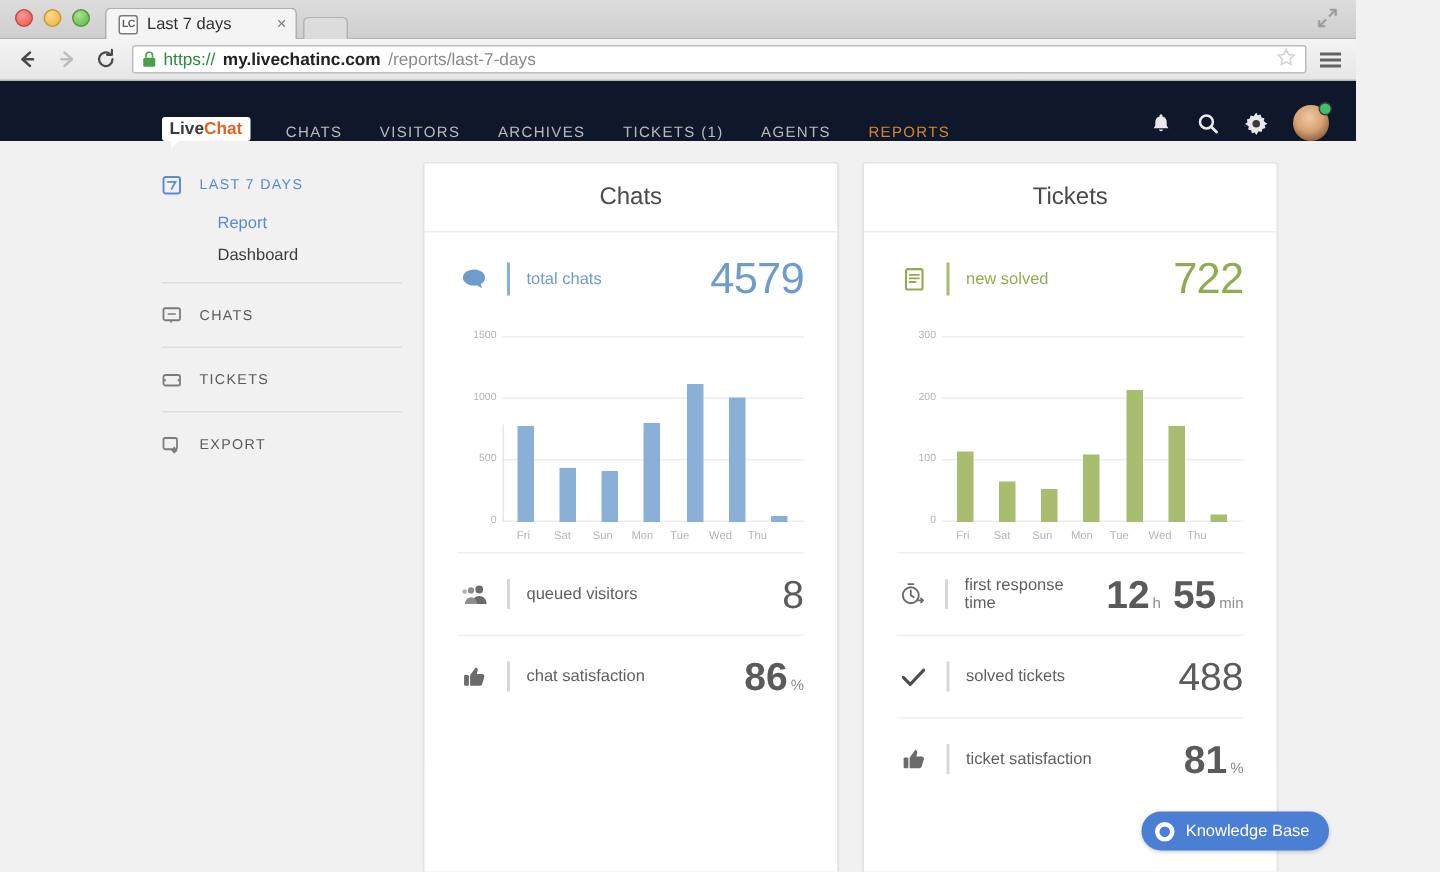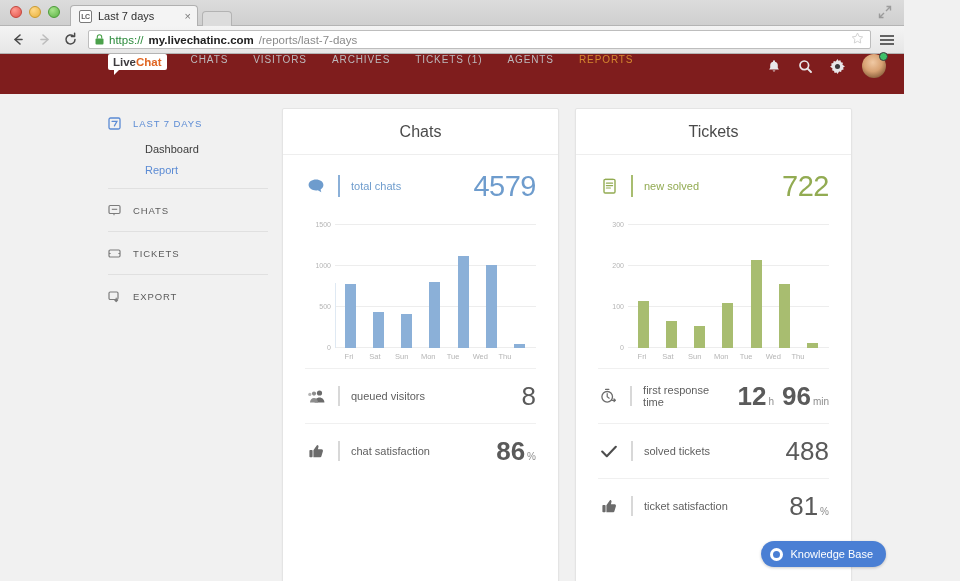--- a/index.html
+++ b/index.html
@@ -78,22 +78,22 @@
   .lock { width: 9px; height: 11px; position: relative; }
   .url-scheme { color: #2a8a3a; }
   .url-host { color: #222; font-weight: bold; }
   .url-path { color: #8a8a8a; }
   .star { margin-left: auto; opacity: .45; }
   .menu-ico { display: flex; flex-direction: column; gap: 2px; }
   .menu-ico span { display: block; width: 14px; height: 2px; background: #636363; }
 
   
   .appbar {
-    height: 40px; background: #7f1d1d;
-    display: flex; align-items: flex-start;
+    height: 40px; background: #0f172a;
+    display: flex; align-items: flex-end;
     padding: 0 18px 0 108px;
   }
   .logo {
     background: #fff; border-radius: 2px;
     padding: 2px 5px; font-size: 11.5px; font-weight: bold;
     position: relative; margin-right: 24px;
   }
   .logo .live { color: #3d3a3e; }
   .logo .chat { color: #e06522; }
   .logo:after {
@@ -324,22 +324,22 @@
       <div class="side-group">
         <div class="side-row active">
           <span class="sico">
             <svg width="13" height="13" viewBox="0 0 13 13">
                 <rect x="1" y="1" width="11" height="11" rx="1.5" fill="none" stroke="#5b8bd4" stroke-width="1.3"></rect>
                 <path d="M4 4.3h5l-2.6 4.6" stroke="#5b8bd4" stroke-width="1.2" fill="none" stroke-linecap="round"></path>
               </svg>
           </span>
           <span>LAST 7 DAYS</span>
         </div>
+        <div class="side-sub link">Report</div>
         <div class="side-sub">Dashboard</div>
-        <div class="side-sub link">Report</div>
       </div>
 
       <div class="side-div"></div>
       <div class="side-row">
         <span class="sico">
           <svg width="13" height="13" viewBox="0 0 13 13">
               <rect x="1" y="1.5" width="11" height="8" rx="1.2" fill="none" stroke="#7c7c7c" stroke-width="1.2"></rect>
               <path d="M5 9.5h2l-1 2.2z" fill="#7c7c7c"></path>
               <path d="M3.8 5.3h5.4" stroke="#7c7c7c" stroke-width="1.1"></path>
             </svg>
@@ -506,21 +506,21 @@
                   <path d="M7.2 5.6v3.2l2 1.4" stroke="#6b6b6b" stroke-width="1.2" fill="none" stroke-linecap="round"></path>
                   <path d="M5.6 1.4h3.2" stroke="#6b6b6b" stroke-width="1.3" stroke-linecap="round"></path>
                   <path d="M11.8 12.3h3.4m-1.2-1.3l1.4 1.3-1.4 1.3" stroke="#6b6b6b" stroke-width="1.2" fill="none" stroke-linecap="round" stroke-linejoin="round"></path>
                 </svg>
             </span>
             <span class="m-bar"></span>
             <span class="m-label">first response time</span>
             <span class="m-val-group">
               <span class="m-val" style="font-weight:bold">12</span>
               <span class="m-unit">h</span>
-              <span class="m-val" style="font-weight:bold">96</span>
+              <span class="m-val" style="font-weight:bold">55</span>
               <span class="m-unit">min</span>
             </span>
           </div>
 
           <div class="metric">
             <span class="m-ico">
               <svg width="16" height="13" viewBox="0 0 16 13">
                   <path d="M1.2 6.6l4.6 4.6L14.8 1.8" stroke="#4d4d4d" stroke-width="2.1" fill="none" stroke-linecap="round" stroke-linejoin="round"></path>
                 </svg>
             </span>
@@ -532,21 +532,21 @@
           <div class="metric">
             <span class="m-ico">
               <svg width="15" height="15" viewBox="0 0 15 15">
                   <path d="M4.4 6.2L8.1 1c.9 0 1.6.8 1.4 1.7l-.6 2.6h3.6c1 0 1.7 1 1.4 1.9l-1.5 5c-.2.6-.8 1-1.4 1H4.4z" fill="#6b6b6b"></path>
                   <rect x="0.4" y="6" width="3.2" height="7.2" rx="0.8" fill="#6b6b6b"></rect>
                 </svg>
             </span>
             <span class="m-bar"></span>
             <span class="m-label">ticket satisfaction</span>
             <span class="m-val-group">
-              <span class="m-val" style="font-weight:normal">81</span>
+              <span class="m-val" style="font-weight:bold">81</span>
               <span class="m-unit">%</span>
             </span>
           </div>
           <div class="m-spacer"></div>
         </div>
       </section>
     </div>
   </div>
 
   <div class="kb">

